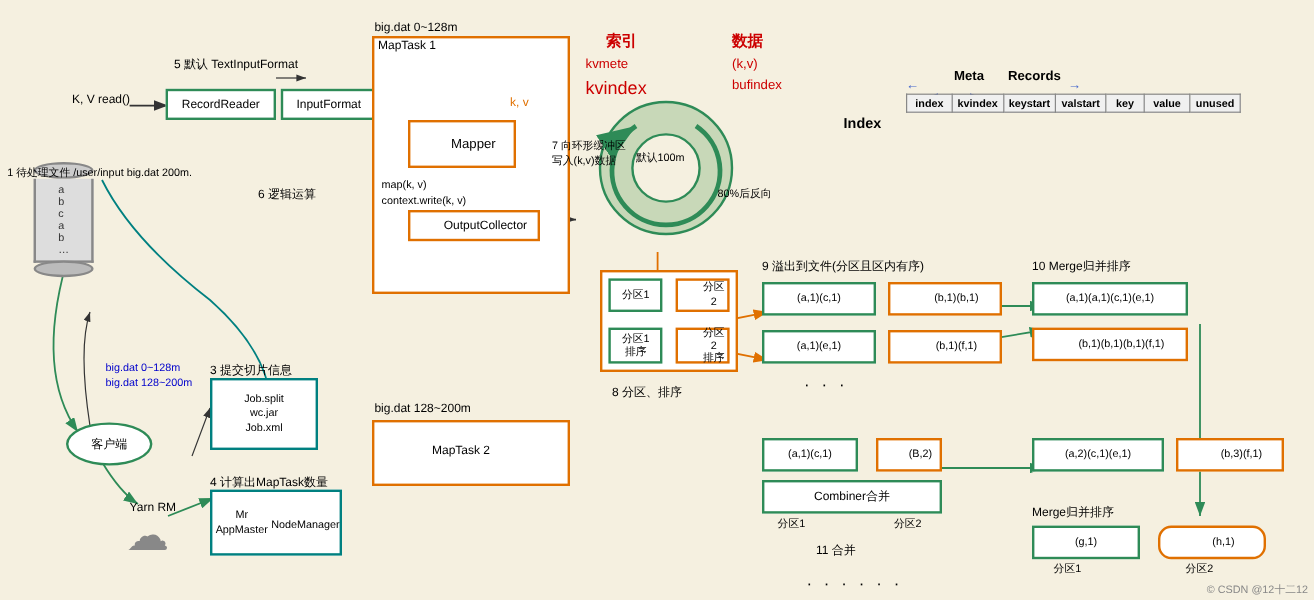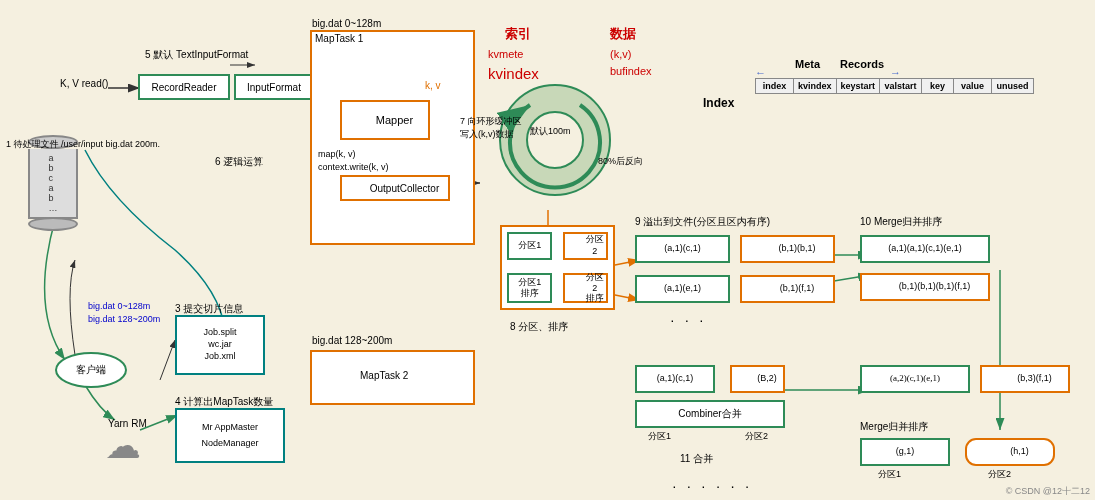--- a/index.html
+++ b/index.html
@@ -259,21 +259,21 @@
 <div class="label-text" style="left:175px; top:302px; font-size:10px;">3 提交切片信息</div>
 
 <div class="box box-teal" style="left:175px; top:315px; width:90px; height:60px; flex-direction:column; justify-content:center; font-size:9px;">
   <div>Job.split</div>
   <div>wc.jar</div>
   <div>Job.xml</div>
 </div>
 
 <div class="label-text" style="left:175px; top:395px; font-size:10px;">4 计算出MapTask数量</div>
 
-<div class="box box-teal" style="left:175px; top:408px; width:110px; height:55px; flex-direction:column; justify-content:center; font-size:9px;">
+<div class="box box-teal" style="left:175px; top:408px; width:110px; height:55px; flex-direction:row; justify-content:center; font-size:9px;">
   <div>Mr AppMaster</div>
   <div style="margin-top:4px;">NodeManager</div>
 </div>
 
 <div class="oval" style="left:55px; top:352px; width:72px; height:36px; font-size:10px;">客户端</div>
 
 <div class="label-text" style="left:108px; top:418px; font-size:10px;">Yarn
 RM</div>
 
 <div class="cloud" style="left:105px; top:428px; font-size:36px;">☁</div>
@@ -336,21 +336,21 @@
 <div class="box box-green" style="left:635px; top:365px; width:80px; height:28px; font-size:9px;">(a,1)(c,1)</div>
 <div class="box box-orange" style="left:730px; top:365px; width:55px; height:28px; font-size:9px;">(B,2)</div>
 
 <div class="section-box-green" style="left:635px; top:400px; width:150px; height:28px; display:flex; align-items:center; justify-content:center;">
   <span style="font-size:10px;">Combiner合并</span>
 </div>
 
 <div class="label-text" style="left:648px; top:430px; font-size:9px;">分区1</div>
 <div class="label-text" style="left:745px; top:430px; font-size:9px;">分区2</div>
 
-<div class="box box-green" style="left:860px; top:365px; width:110px; height:28px; font-size:9px;font-family:Liberation Serif, serif;">(a,2)(c,1)(e,1)</div>
+<div class="box box-green" style="left:860px; top:365px; width:110px; height:28px; font-size:9px;">(a,2)(c,1)(e,1)</div>
 <div class="box box-orange" style="left:980px; top:365px; width:90px; height:28px; font-size:9px;">(b,3)(f,1)</div>
 
 <div class="label-text" style="left:680px; top:452px; font-size:10px;">11 合并</div>
 
 <div class="label-text" style="left:860px; top:420px; font-size:10px;">Merge归并排序</div>
 
 <div class="box box-green" style="left:860px; top:438px; width:90px; height:28px; font-size:9px;">(g,1)</div>
 <div class="box box-orange" style="left:965px; top:438px; width:90px; height:28px; font-size:9px;border-radius:11px;">(h,1)</div>
 
 <div class="label-text" style="left:878px; top:468px; font-size:9px;">分区1</div>

